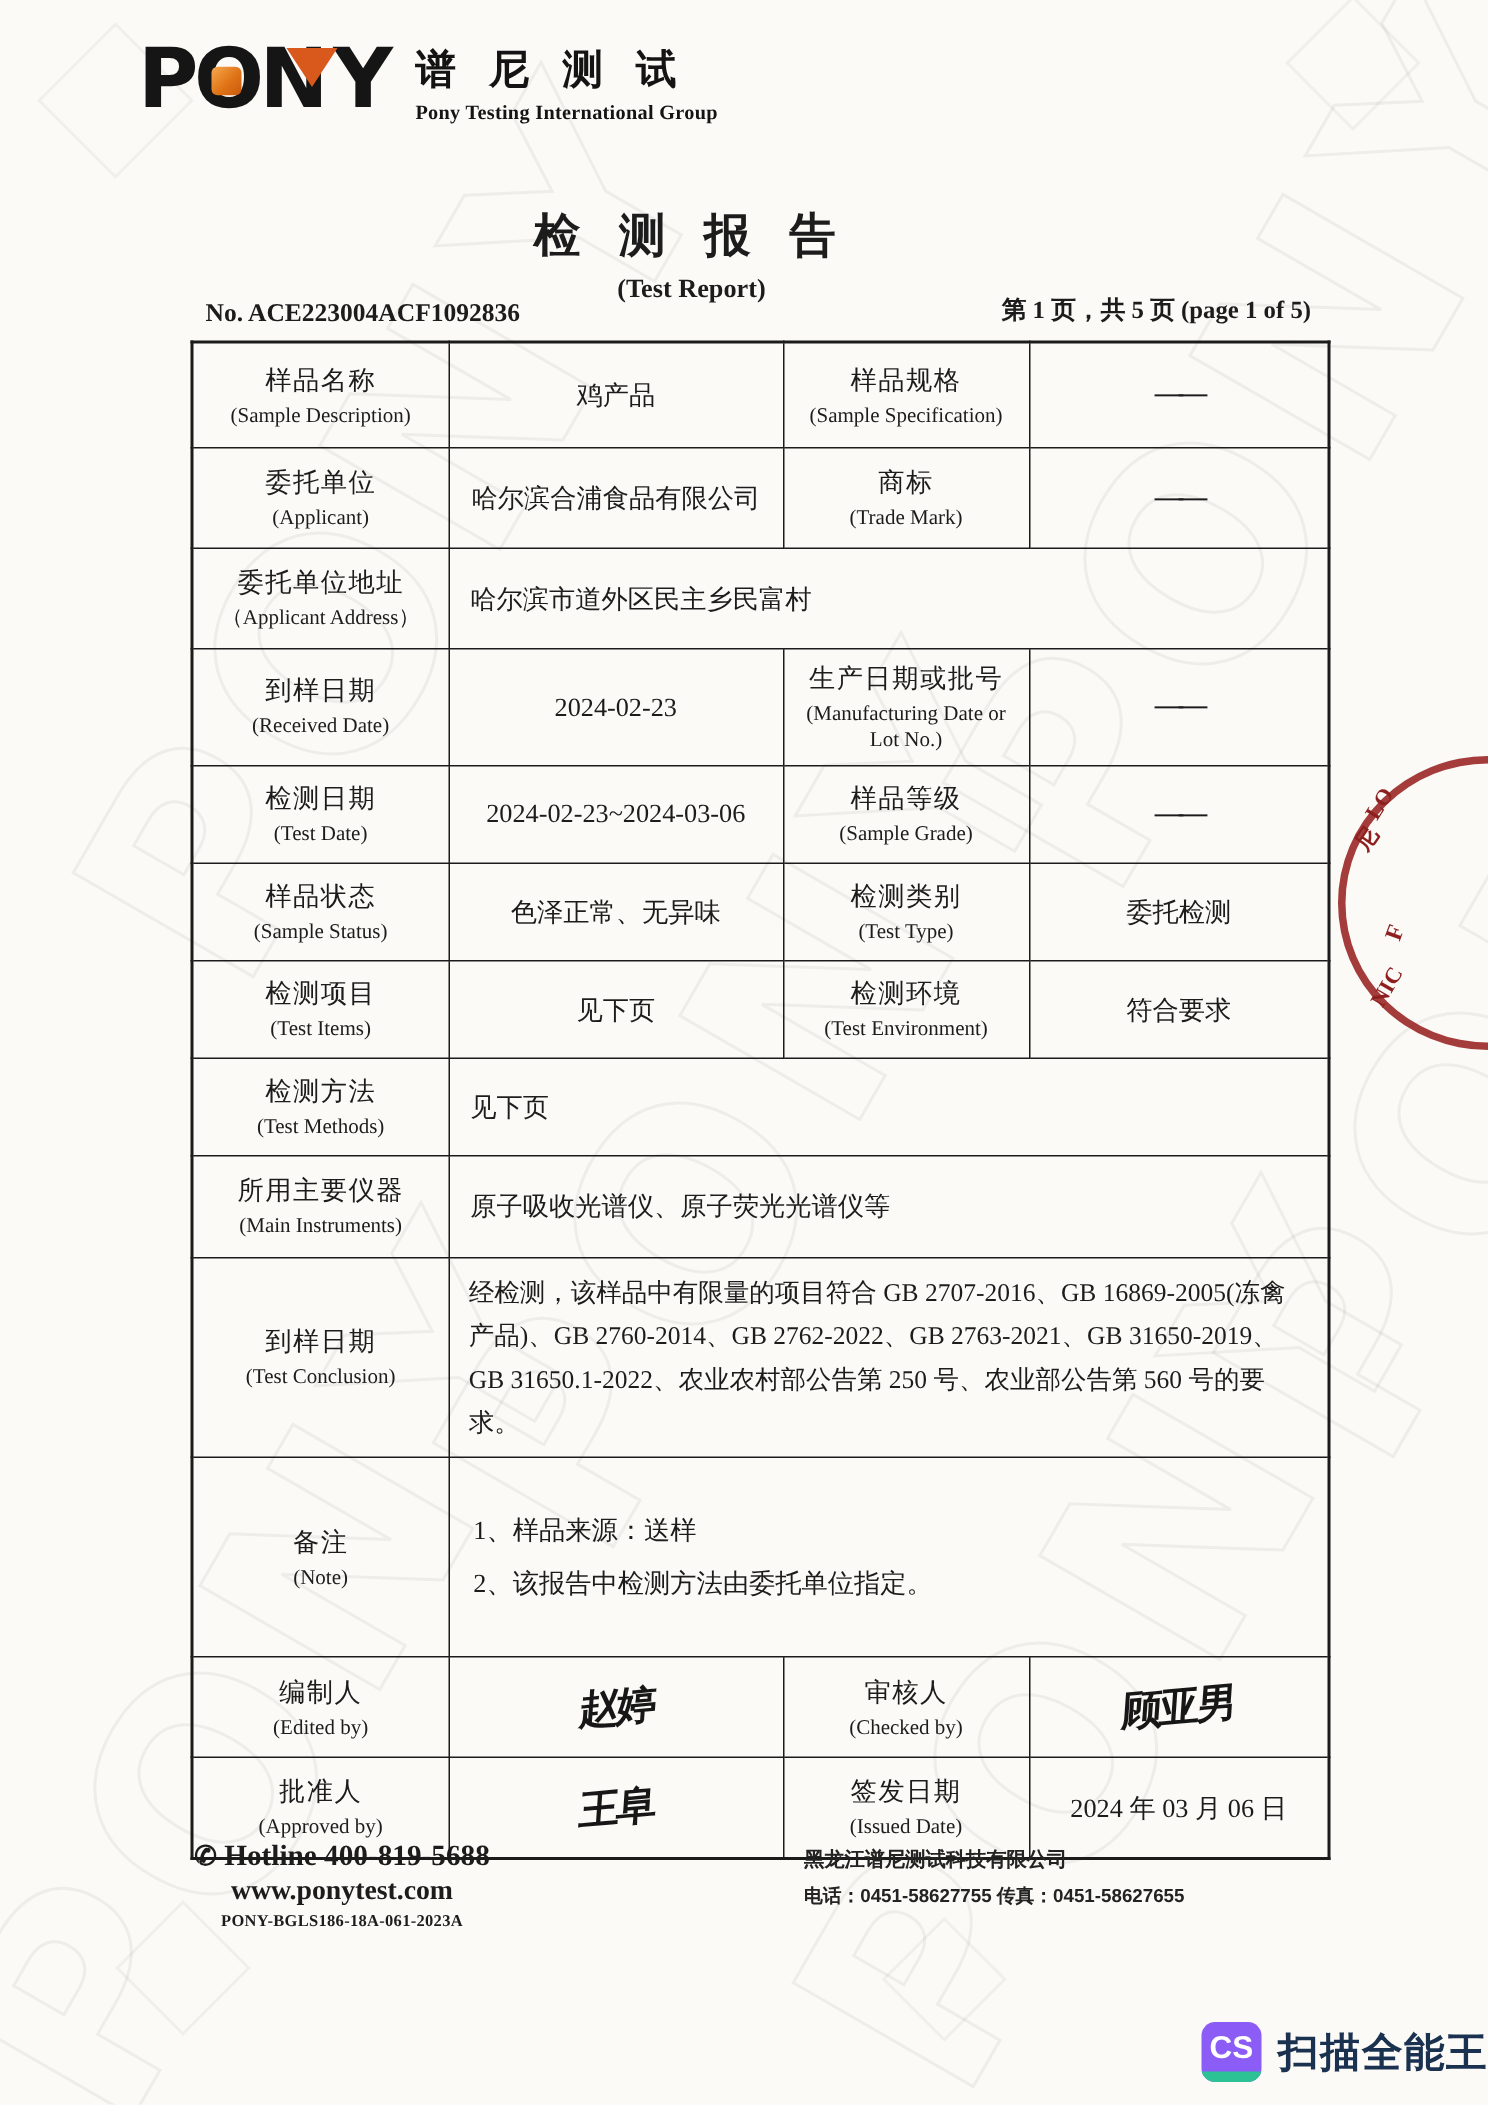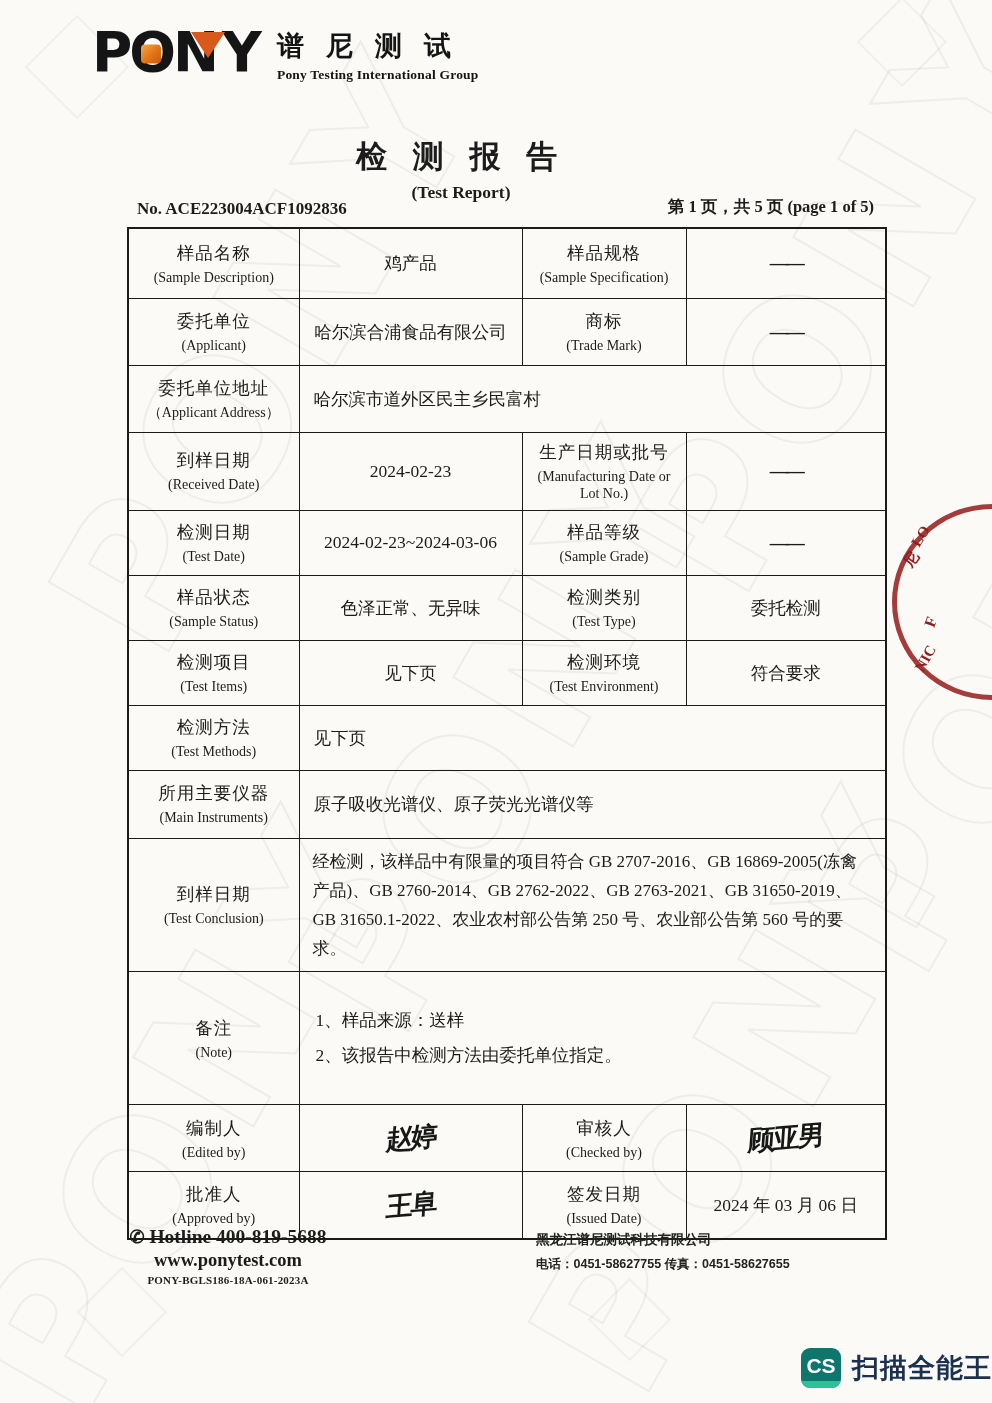--- a/index.html
+++ b/index.html
@@ -77,21 +77,21 @@
   .seal{position:absolute;left:888px;top:498px;width:104px;height:200px;z-index:1;pointer-events:none;}
   .seal .ring{position:absolute;left:4px;top:6px;width:190px;height:186px;border-radius:50%;
     border:5px solid rgba(148,26,26,0.85);}
   .seal .frag{position:absolute;color:#8e1f1f;font-weight:bold;font-family:"Liberation Serif",serif;}
   .seal .f1{left:22px;top:30px;font-size:15px;transform:rotate(-58deg);}
   .seal .f2{left:16px;top:52px;font-size:15px;transform:rotate(-55deg);}
   .seal .f3{left:38px;top:115px;font-size:16px;transform:rotate(-70deg);}
   .seal .f4{left:24px;top:152px;font-size:15px;transform:rotate(-60deg);}
   
   .scanbadge{position:absolute;left:801px;top:1348px;display:flex;align-items:center;z-index:2;}
-  .cs-icon{width:40px;height:40px;border-radius:9px;background:#0f766e;position:relative;
+  .cs-icon{width:40px;height:40px;border-radius:9px;background:#8b5cf6;position:relative;
     display:flex;align-items:center;justify-content:center;overflow:hidden;}
   .cs-icon .cs-txt{color:#ffffff;font-family:"Liberation Sans",sans-serif;
     font-weight:bold;font-size:21px;margin-top:-4px;}
   .cs-icon .cs-green{position:absolute;left:0;right:0;bottom:0;height:7px;
     background:#2cc295;border-radius:0 0 9px 9px;}
   .cs-label{margin-left:11px;font-family:Liberation Mono, monospace;
     font-weight:bold;font-size:27px;color:#1b3150;letter-spacing:1px;}
 </style>
 </head>
 <body>

